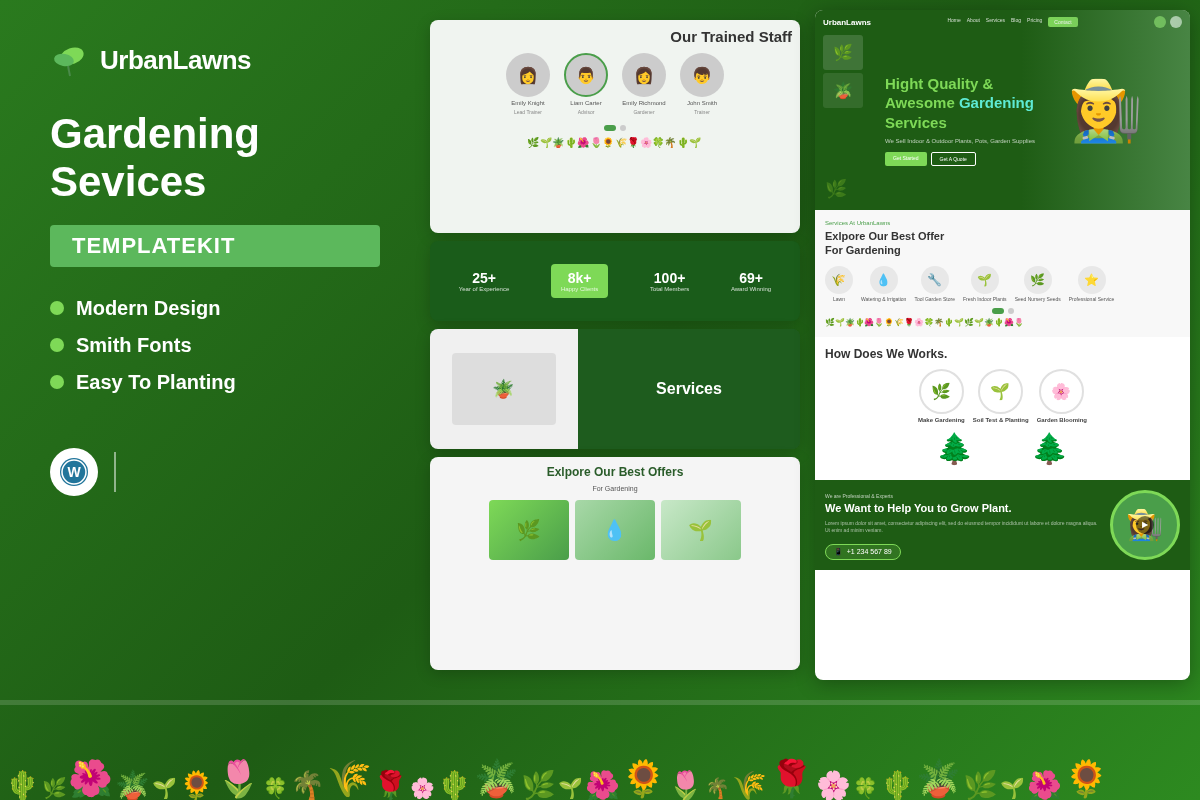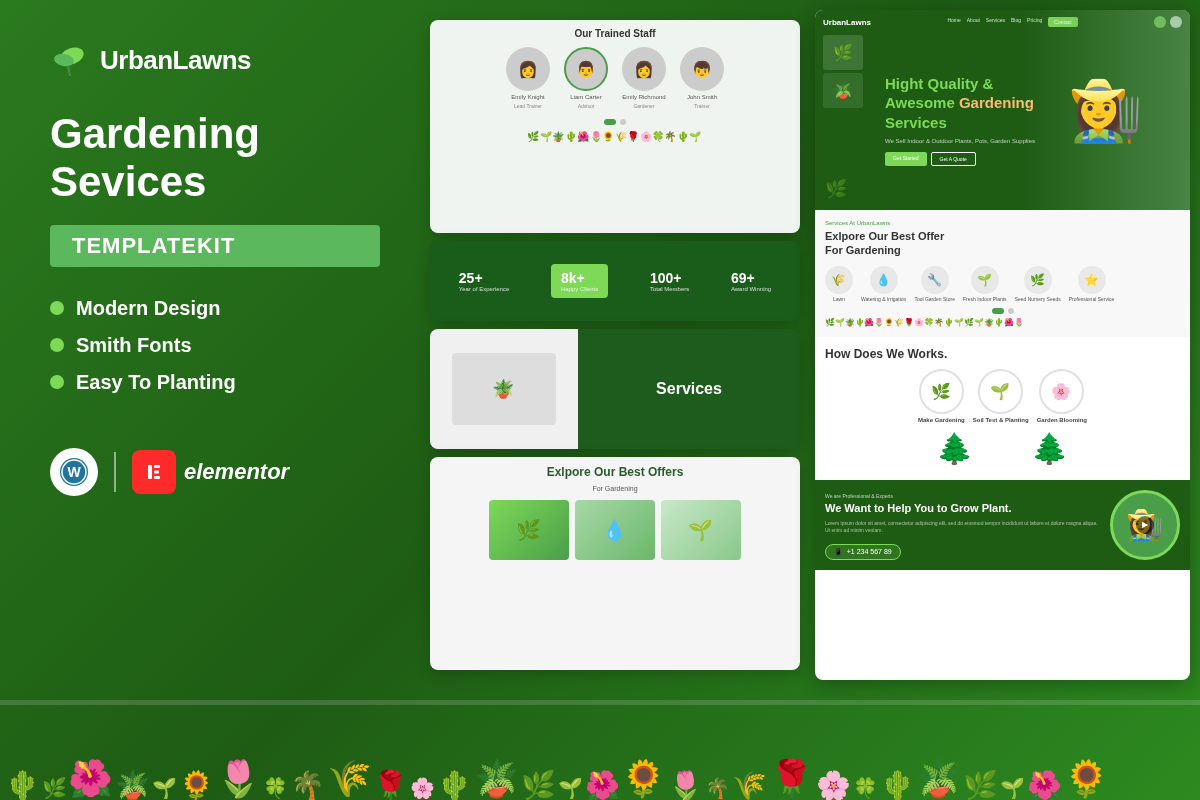--- a/index.html
+++ b/index.html
@@ -165,22 +165,22 @@
     .screenshot-inner {
       width: 100%;
       height: 100%;
       padding: 8px;
       display: flex;
       flex-direction: column;
     }
 
     
     .staff-card .sc-title {
-      text-align: center;
-      font-size: 10px;
+      text-align: right;
+      font-size: 15px;
       font-weight: 700;
       color: #333;
       margin-bottom: 8px;
     }
 
     .staff-avatars {
       display: flex;
       justify-content: center;
       gap: 8px;
       margin-bottom: 6px;
@@ -256,21 +256,21 @@
 
     .stats-row {
       display: flex;
       justify-content: space-around;
       align-items: center;
       height: 100%;
       padding: 8px;
     }
 
     .stat-item {
-      text-align: left;
+      text-align: center;
       color: white;
     }
 
     .stat-item.highlight {
       background: #7ed957;
       padding: 6px 10px;
       border-radius: 4px;
     }
 
     .stat-num {
@@ -760,32 +760,20 @@
 
     <div class="powered-by">
       <div class="wp-icon">
         <svg width="32" height="32" viewBox="0 0 32 32" xmlns="http://www.w3.org/2000/svg">
           <circle cx="16" cy="16" r="14" fill="#21759b"></circle>
           <circle cx="16" cy="16" r="12" fill="none" stroke="white" stroke-width="1.5"></circle>
           <text x="16" y="21" text-anchor="middle" fill="white" font-size="14" font-weight="900" font-family="Arial">W</text>
         </svg>
       </div>
       <div class="divider-line"></div>
-      <div class="elementor-badge">
-        <div class="elementor-icon">
-          <svg width="28" height="28" viewBox="0 0 28 28" xmlns="http://www.w3.org/2000/svg">
-            <rect width="28" height="28" rx="6" fill="#ff2b2b"></rect>
-            <rect x="8" y="7" width="4" height="14" rx="1" fill="white"></rect>
-            <rect x="14" y="7" width="6" height="3" rx="1" fill="white"></rect>
-            <rect x="14" y="12.5" width="5" height="3" rx="1" fill="white"></rect>
-            <rect x="14" y="18" width="6" height="3" rx="1" fill="white"></rect>
-          </svg>
-        </div>
-        <span style="font-style:italic;">elementor</span>
-      </div>
     </div>
   </div>
 
   <div class="middle-panel">
 
     <div class="screenshot-card staff-card">
       <div class="screenshot-inner">
         <div class="sc-title">Our Trained Staff</div>
         <div class="staff-avatars">
           <div class="staff-avatar">
@@ -897,21 +885,21 @@
 
         <div class="r-hero-content">
 
           <div style="position:absolute; left:8px; top:25px; display:flex; flex-direction:column; gap:3px;">
             <div style="width:40px;height:35px;background:rgba(255,255,255,0.15);border-radius:3px;display:flex;align-items:center;justify-content:center;font-size:16px;">🌿</div>
             <div style="width:40px;height:35px;background:rgba(255,255,255,0.1);border-radius:3px;display:flex;align-items:center;justify-content:center;font-size:16px;">🪴</div>
           </div>
           <div style="margin-left:55px;">
             <div class="r-hero-title">
               <span>Hight Quality &amp;</span><br>
-              <span>Awesome </span><span style="color:#fdba74;">Gardening</span><br>
+              <span>Awesome </span><span style="color:#5eead4;">Gardening</span><br>
               <span>Services</span>
             </div>
             <div class="r-hero-sub">We Sell Indoor &amp; Outdoor Plants, Pots, Garden Supplies</div>
             <div class="r-hero-btns">
               <div class="r-btn-primary">Get Started</div>
               <div class="r-btn-secondary">Get A Quote</div>
             </div>
           </div>
         </div>
 

